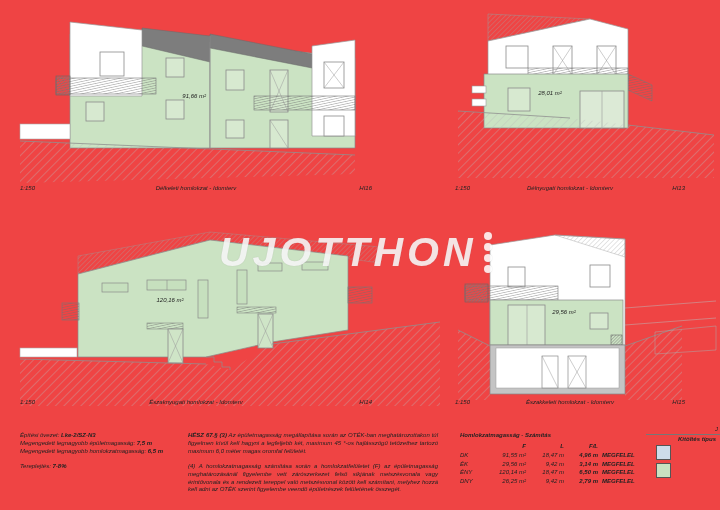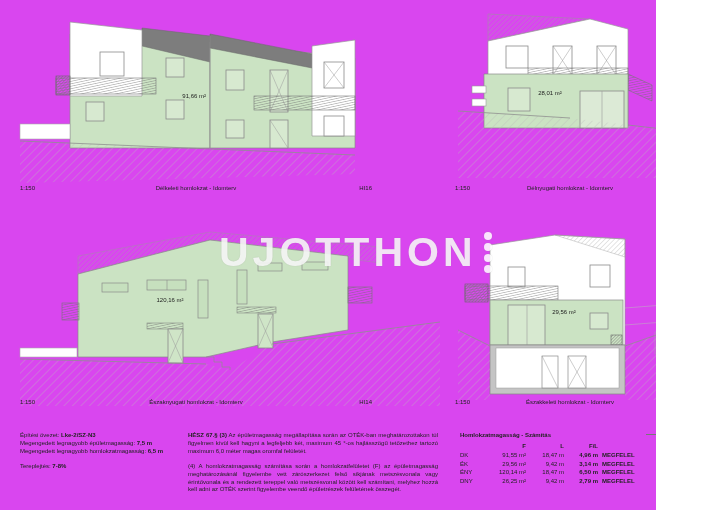--- a/index.html
+++ b/index.html
@@ -1,17 +1,17 @@
 <!DOCTYPE html>
 <html><head>
 <meta charset="utf-8">
 <style>
   html,body{margin:0;padding:0;background:#fff;}
-  .sheet{position:relative;width:656px;height:510px;background:#d946ef;overflow:hidden;
-         font-family:"Liberation Sans", sans-serif;color:#1c1c1c;}
+  .sheet{position:relative;width:720px;height:510px;background:#ef4444;overflow:hidden;
+         font-family:"Liberation Sans", sans-serif;color:#1c1c1c;font-style:italic;}
   svg{position:absolute;overflow:visible;}
   .cap{position:absolute;display:flex;justify-content:space-between;font-size:6px;color:#222;line-height:1;}
   .cap .mid{position:absolute;left:0;right:0;text-align:center;}
   .notes{position:absolute;font-size:6px;line-height:1.3;color:#222;}
   .notes b{font-weight:bold;}
   .reg{position:absolute;font-size:6px;line-height:1.32;color:#222;text-align:justify;}
   .reg p{margin:0 0 7px 0;}
   .tbl{position:absolute;font-size:6px;color:#222;}
   .tbl .title{font-weight:bold;margin-bottom:4px;}
   .trow{display:grid;grid-template-columns:24px 38px 34px 30px 44px;column-gap:4px;line-height:1.45;}

